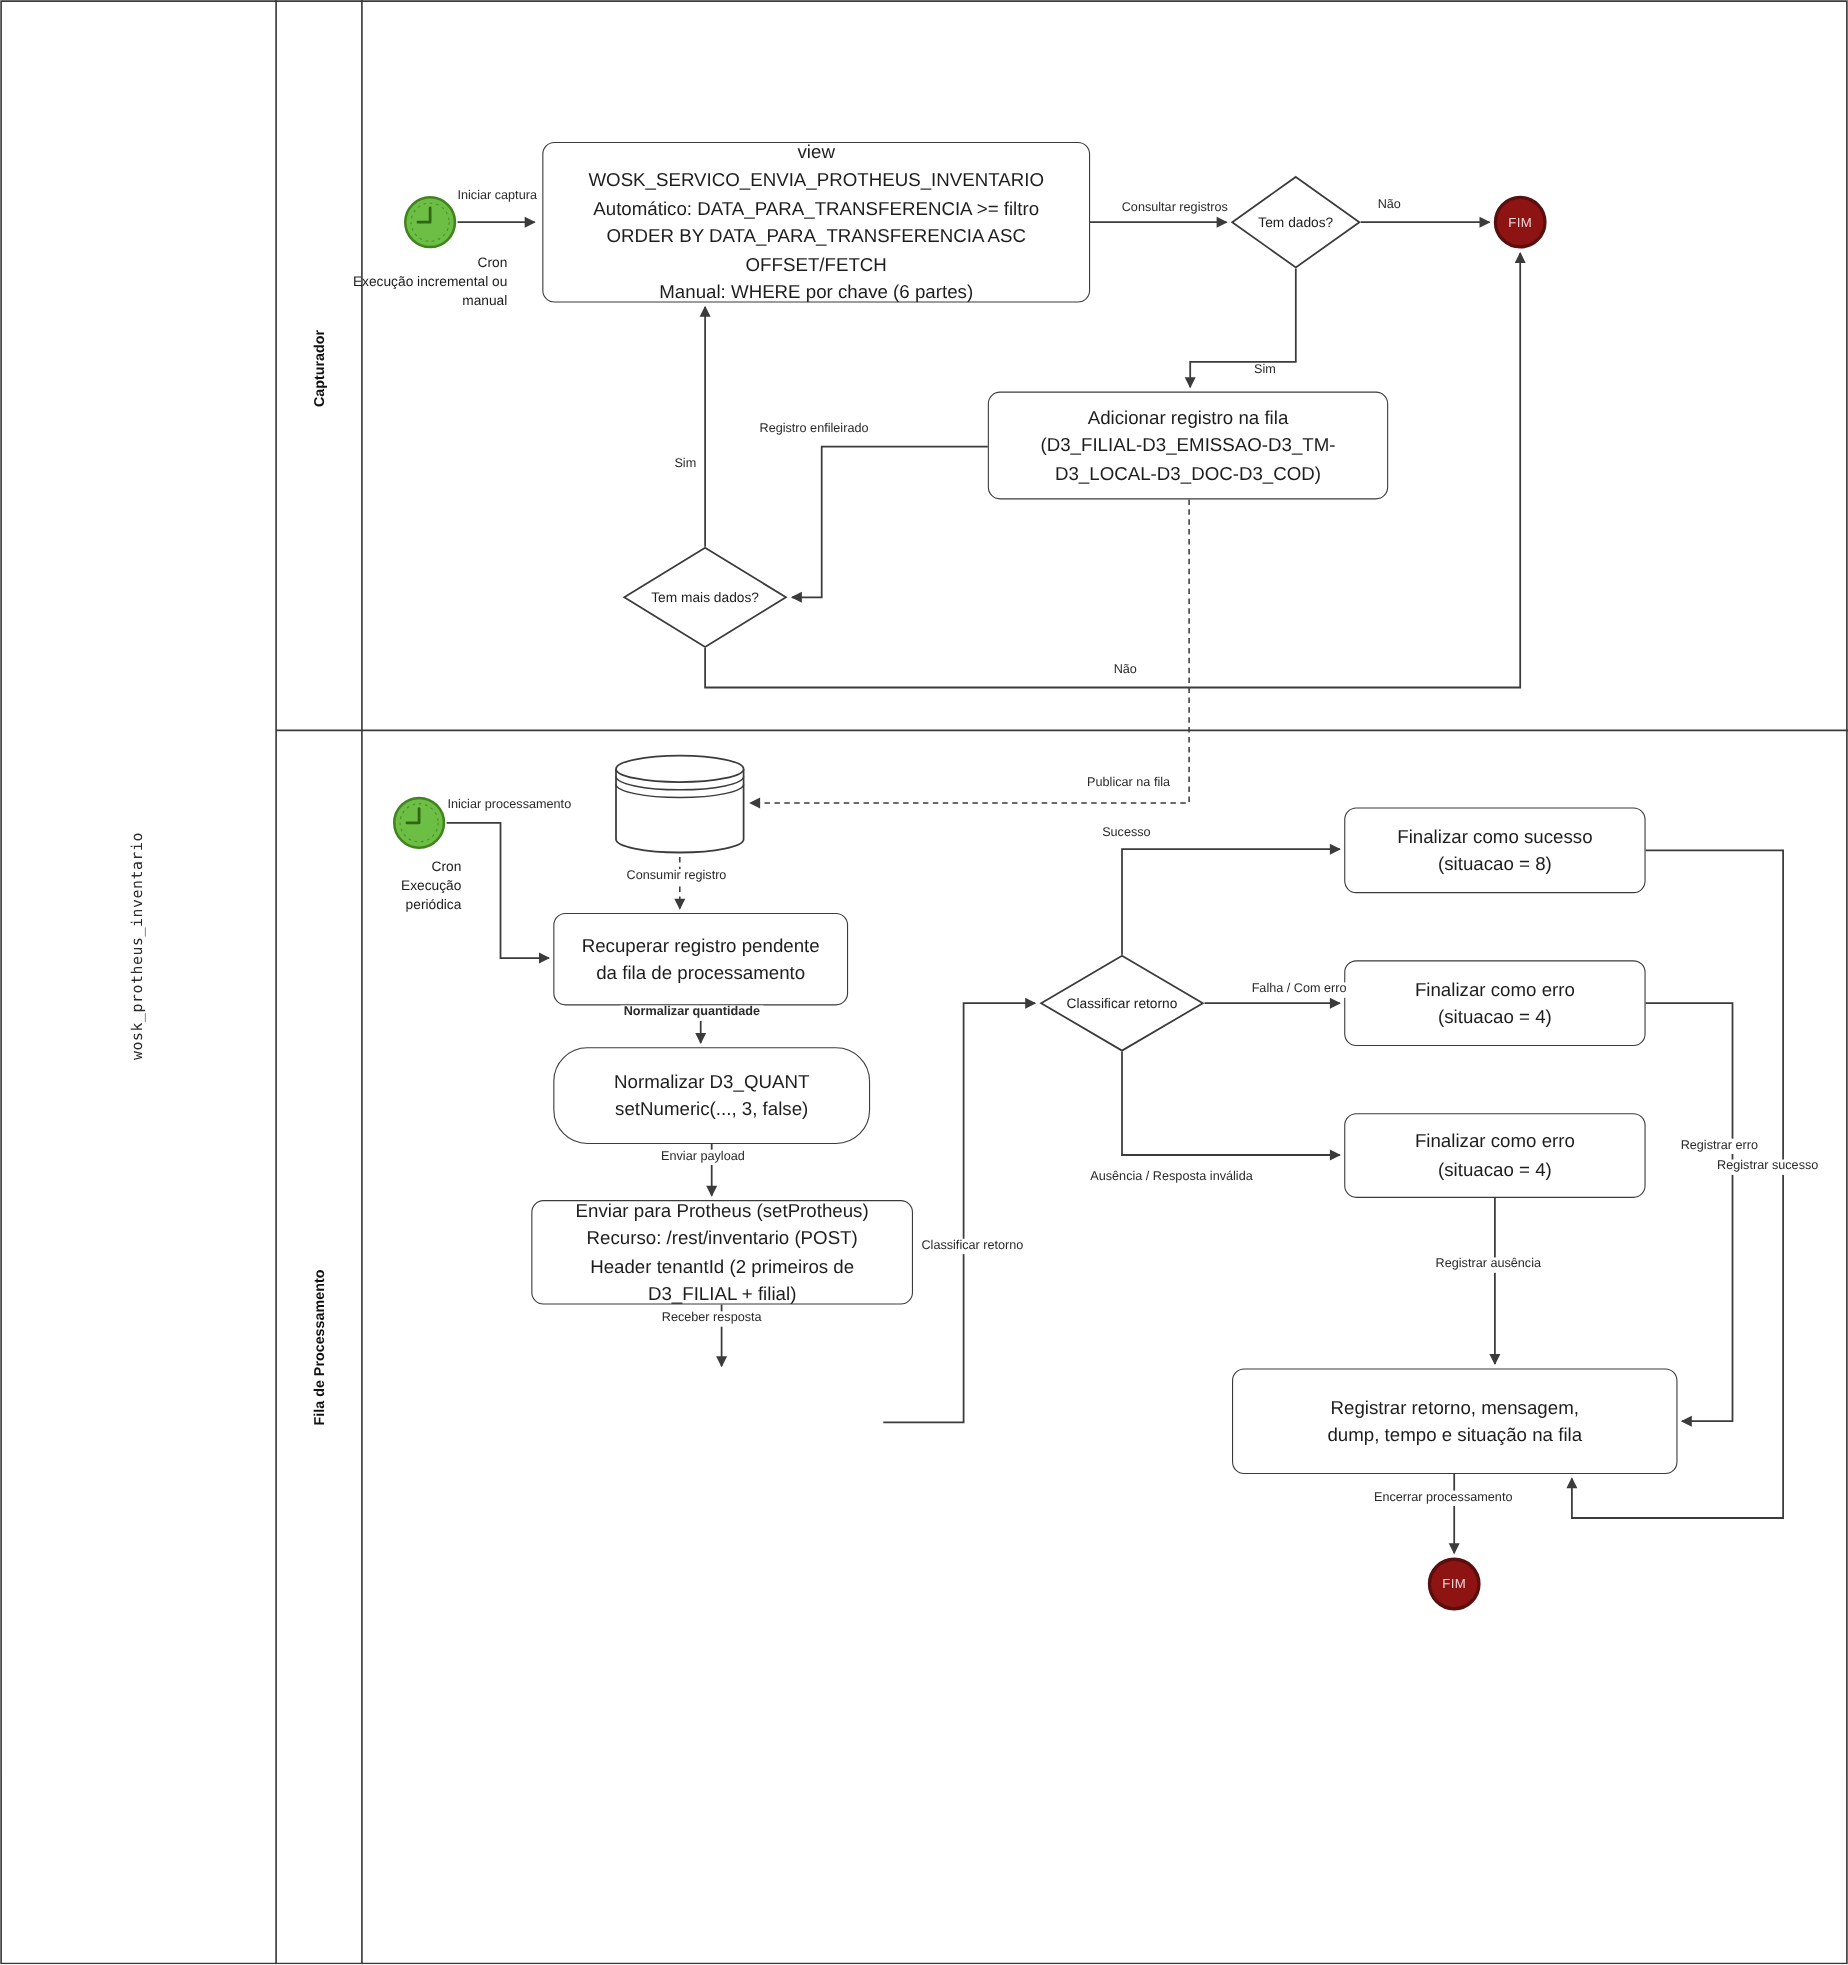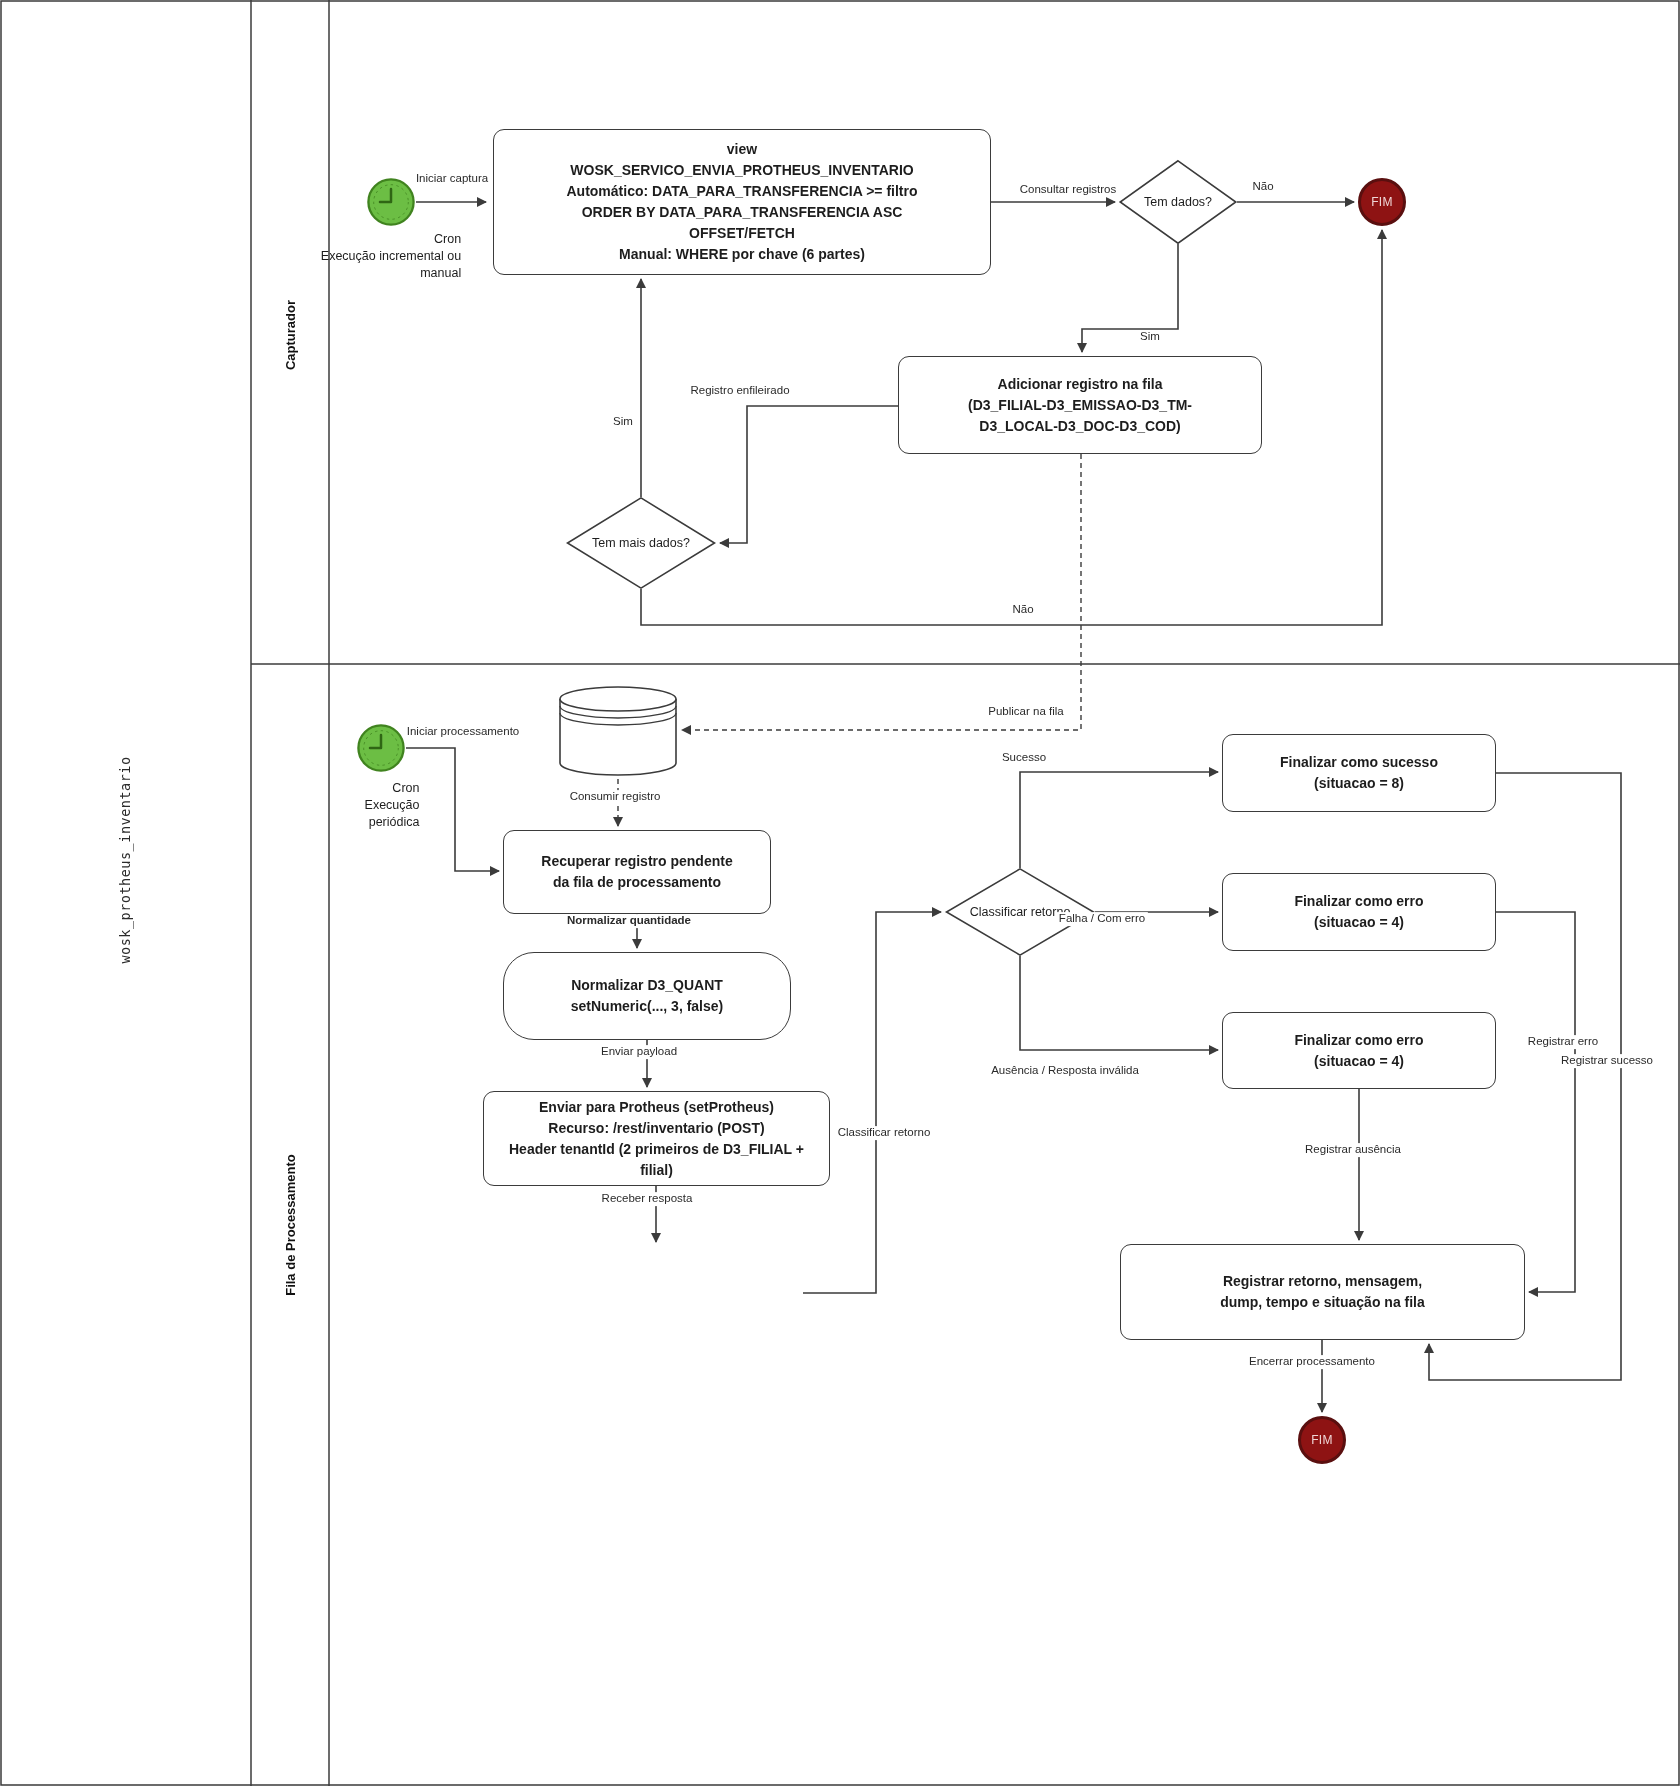--- a/index.html
+++ b/index.html
@@ -10,21 +10,21 @@
   }
   svg.wires{position:absolute;left:0;top:0;width:1680px;height:1786px;}
   svg.wires path.conn{fill:none;stroke:var(--line,#3b3b3b);stroke-width:1.6;}
   svg.wires path.dash{stroke-dasharray:5 4;stroke-width:1.4;}
   svg.wires path.frame{fill:none;stroke:var(--line,#3b3b3b);stroke-width:1.5;}
 
   .task{
     position:absolute;box-sizing:border-box;background:var(--task_fill,#fff);
     border:1.6px solid var(--task_border,#3b3b3b);border-radius:11px;
     display:flex;align-items:center;justify-content:center;text-align:center;
-    font-size:14px;line-height:1.5;white-space:pre-line;padding:4px 10px;font-weight:bold;
+    font-size:17px;line-height:1.5;white-space:pre-line;padding:4px 10px;
   }
   .gateway{position:absolute;}
   .gateway svg{position:absolute;left:0;top:0;width:100%;height:100%;overflow:visible;}
   .gateway polygon{fill:#fff;stroke:var(--task_border,#3b3b3b);stroke-width:1.6;vector-effect:non-scaling-stroke;}
   .gw-label{position:absolute;left:0;top:0;right:0;bottom:0;display:flex;align-items:center;justify-content:center;font-size:12.5px;text-align:center;}
 
   .start-event{position:absolute;width:50px;height:50px;}
   .end-event{
     position:absolute;width:48px;height:48px;border-radius:50%;box-sizing:border-box;
     background:var(--end_fill,#8e1313);border:3px solid var(--end_stroke,#5a0f0f);
@@ -190,20 +190,20 @@
     <span>FIM</span>
   </div>
 
   <div class="elabel" style="left:463px;top:732px;">Iniciar processamento</div>
   <div class="elabel" style="left:615px;top:797px;">Consumir registro</div>
   <div class="elabel" style="left:629px;top:921px;font-weight:bold;">Normalizar quantidade</div>
   <div class="elabel" style="left:639px;top:1052px;">Enviar payload</div>
   <div class="elabel" style="left:647px;top:1199px;">Receber resposta</div>
   <div class="elabel" style="left:884px;top:1133px;">Classificar retorno</div>
   <div class="elabel" style="left:1024px;top:758px;">Sucesso</div>
-  <div class="elabel" style="left:1102px;top:900px;margin-top:19px;">Falha / Com erro</div>
+  <div class="elabel" style="left:1181px;top:900px;">Falha / Com erro</div>
   <div class="elabel" style="left:1065px;top:1071px;">Ausência / Resposta inválida</div>
   <div class="elabel" style="left:1353px;top:1150px;">Registrar ausência</div>
   <div class="elabel" style="left:1563px;top:1042px;">Registrar erro</div>
   <div class="elabel" style="left:1607px;top:1061px;">Registrar sucesso</div>
   <div class="elabel" style="left:1312px;top:1362px;">Encerrar processamento</div>
 
 </div>
 
 </body></html>

